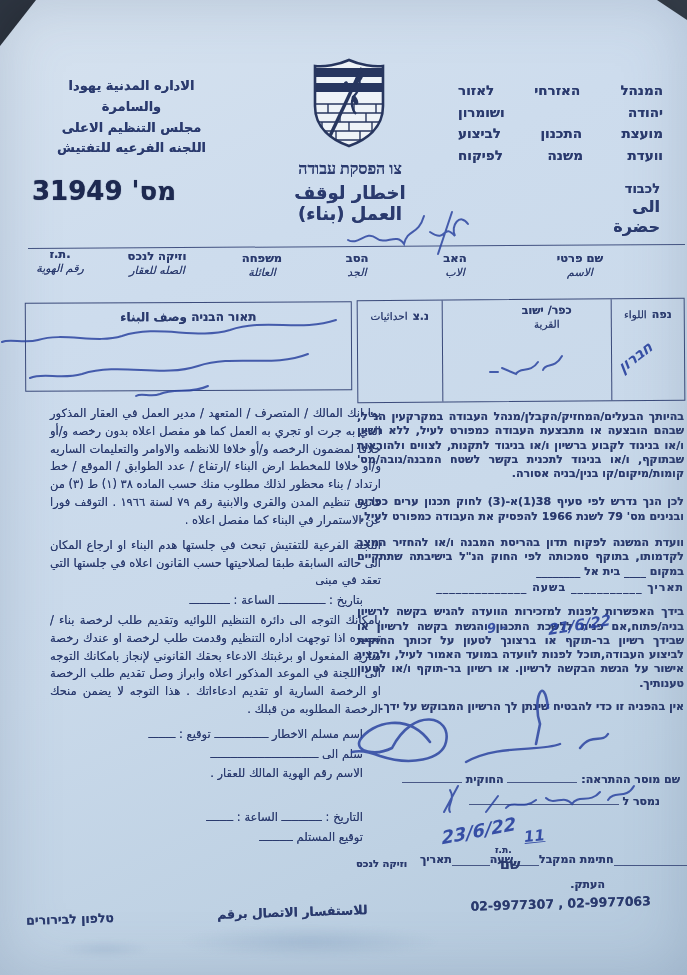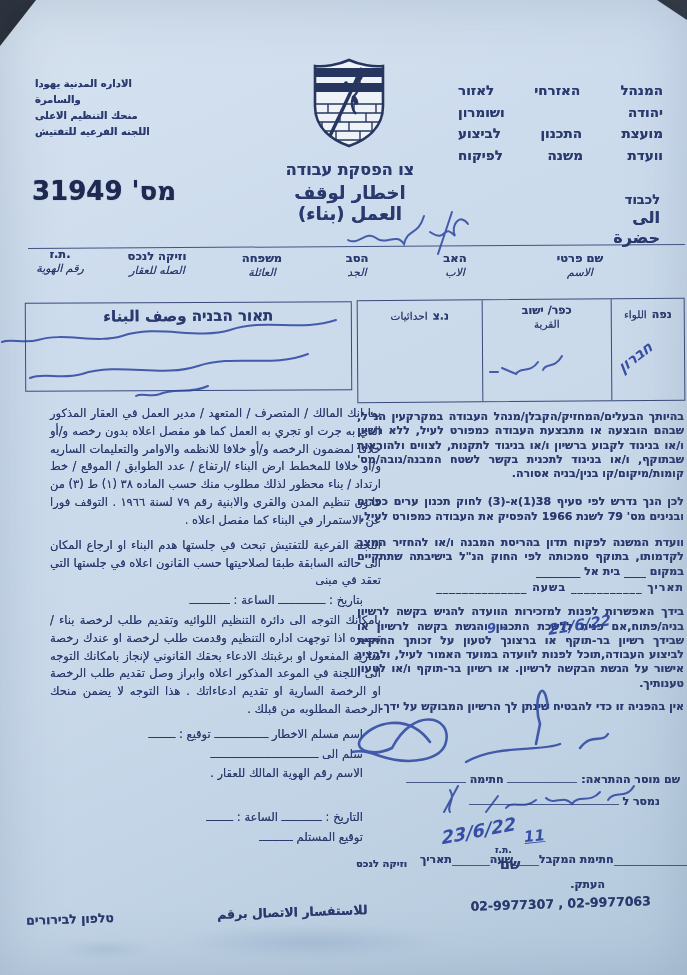--- a/index.html
+++ b/index.html
@@ -18,50 +18,50 @@
   
   .corner-tl{position:absolute;left:0;top:0;width:36px;height:46px;
     background:#232830;clip-path:polygon(0 0,100% 0,0 100%);}
   .corner-tr{position:absolute;right:0;top:0;width:30px;height:20px;
     background:#2a3038;clip-path:polygon(0 0,100% 0,100% 100%);}
   .stain1{position:absolute;left:180px;top:925px;width:260px;height:34px;border-radius:50%;
     background:radial-gradient(ellipse,rgba(120,150,185,.30),rgba(120,150,185,0) 70%);filter:blur(2px);}
   .stain2{position:absolute;left:60px;top:940px;width:90px;height:18px;border-radius:50%;
     background:radial-gradient(ellipse,rgba(120,150,185,.22),rgba(120,150,185,0) 70%);filter:blur(2px);}
 
-  .hdr-ar{left:35px;top:76px;width:205px;text-align:left;font-size:10px;line-height:1.6;font-weight:600;}
+  .hdr-ar{left:29px;top:76px;width:205px;text-align:center;font-size:13px;line-height:1.6;font-weight:600;}
   .hdr-he{left:458px;top:80px;width:205px;font-size:13.5px;font-weight:700;line-height:1.6;
     text-align:justify;text-align-last:justify;}
   .serial{left:26px;top:176px;width:150px;font-size:26px;font-weight:700;color:#1d2950;
     text-shadow:0 0 .8px rgba(29,41,80,.9);}
-  .title-he{left:272px;top:160px;width:156px;text-align:center;font-size:16px;font-weight:700;}
+  .title-he{left:272px;top:160px;width:156px;text-align:center;font-size:16px;font-weight:700;font-family:Liberation Serif, serif;}
   .title-ar{left:272px;top:182px;width:156px;text-align:center;font-size:18px;font-weight:600;}
-  .to-block{left:590px;top:192px;width:70px;text-align:right;font-size:13px;font-weight:700;line-height:1.25;}
+  .to-block{left:590px;top:181px;width:70px;text-align:right;font-size:13px;font-weight:700;line-height:1.25;}
   .to-block .ar{font-size:16px;font-weight:600;}
 
   .rule-top{left:28px;top:246px;width:657px;height:0;border-top:1.6px solid rgba(42,58,110,.85);
     transform:rotate(-.35deg);}
   .fld{top:251px;text-align:center;line-height:1.3;}
   .fld .he{font-size:11.5px;font-weight:700;}
   .fld .ar{font-size:11px;font-style:italic;}
 
   .boxR{left:357px;top:299px;width:326px;height:101px;border:1.6px solid rgba(42,58,110,.9);
     display:flex;flex-direction:row-reverse;transform:rotate(-.4deg);}
   .boxR .cell{position:relative;line-height:1.3;padding-top:4px;text-align:center;}
   .boxR .c-district{width:72px;border-left:1.6px solid rgba(42,58,110,.9);}
-  .boxR .c-village{width:128px;border-left:1.6px solid rgba(42,58,110,.9);}
+  .boxR .c-village{width:128px;border-left:1.6px solid rgba(42,58,110,.9);padding-left:40px;}
   .boxR .c-coords{flex:1;}
   .lbl-he{font-size:11px;font-weight:700;}
   .lbl-ar{font-size:10.5px;}
   .gush-row{position:absolute;left:6px;right:6px;top:52px;display:flex;justify-content:space-between;}
   .gush-row > div{text-align:center;line-height:1.25;}
 
   .boxL{left:25px;top:302px;width:325px;height:84px;border:1.6px solid rgba(42,58,110,.9);
     text-align:center;padding-top:3px;transform:rotate(-.3deg);}
-  .boxL .cap{font-size:15px;font-weight:700;}
+  .boxL .cap{font-size:12px;font-weight:700;}
 
   .colR{left:357px;top:410px;width:327px;font-size:11px;font-weight:700;line-height:1.3;
     text-align:justify;}
   .colR p{margin:0 0 9px 0;}
   .colR .blank{letter-spacing:1px;}
   .colL{left:18px;top:405px;width:331px;font-size:11.5px;line-height:1.55;text-align:justify;margin-left:32px;}
   .colL p{margin:0 0 7px 0;}
   .colL .field-line{text-align:right;margin:2px 18px 2px 0;}
 
   .f-line1{left:380px;top:773px;width:300px;font-size:11px;font-weight:700;text-align:right;}
@@ -86,21 +86,21 @@
 <div class="paper">
 
   <div class="corner-tl"></div>
   <div class="corner-tr"></div>
   <div class="stain1"></div>
   <div class="stain2"></div>
 
   <div class="abs hdr-ar ink rtl">
     <div>الاداره المدنية يهودا</div>
     <div>والسامرة</div>
-    <div>منحك التنظيم الاعلى</div>
+    <div>مجلس التنظيم الاعلى</div>
     <div>اللجنه الفرعيه للتفتيش</div>
   </div>
 
   <div class="abs hdr-he ink rtl">
     <div>המנהל האזרחי לאזור</div>
     <div>יהודה ושומרון</div>
     <div>מועצת התכנון לביצוע</div>
     <div>וועדת משנה לפיקוח</div>
   </div>
 
@@ -213,21 +213,21 @@
     <div class="field-line">اسم مسلم الاخطار ــــــــــــــــ توقيع : ــــــــ</div>
     <div class="field-line">سلم الى ــــــــــــــــــــــــــــــــ</div>
     <div class="field-line" style="margin-left:40px;">الاسم        رقم الهوية        المالك للعقار .</div>
     <div class="field-line" style="margin-top:26px;">التاريخ : ــــــــــــ الساعة : ــــــــ</div>
     <div class="field-line">توقيع المستلم ــــــــــ</div>
   </div>
 
   <div class="abs f-line1 ink rtl">
     <span>שם מוסר ההתראה:</span>
     <span class="ul" style="display:inline-block;width:70px;border-bottom:1.3px solid rgba(42,58,110,.8);"></span>
-    <span>חתימה</span>
+    <span>החוקית</span>
     <span class="ul" style="display:inline-block;width:60px;border-bottom:1.3px solid rgba(42,58,110,.8);"></span>
   </div>
   <div class="abs f-line2 ink rtl">
     <span>נמסר ל</span>
     <span class="ul"></span>
   </div>
   <div class="abs mini ink" style="left:495px;top:845px;">ת.ז.</div>
   <div class="abs mini ink" style="left:500px;top:856px;font-size:14px;">שם</div>
   <div class="abs mini ink" style="left:356px;top:858px;font-size:10px;">וזיקה לנכס</div>
 

